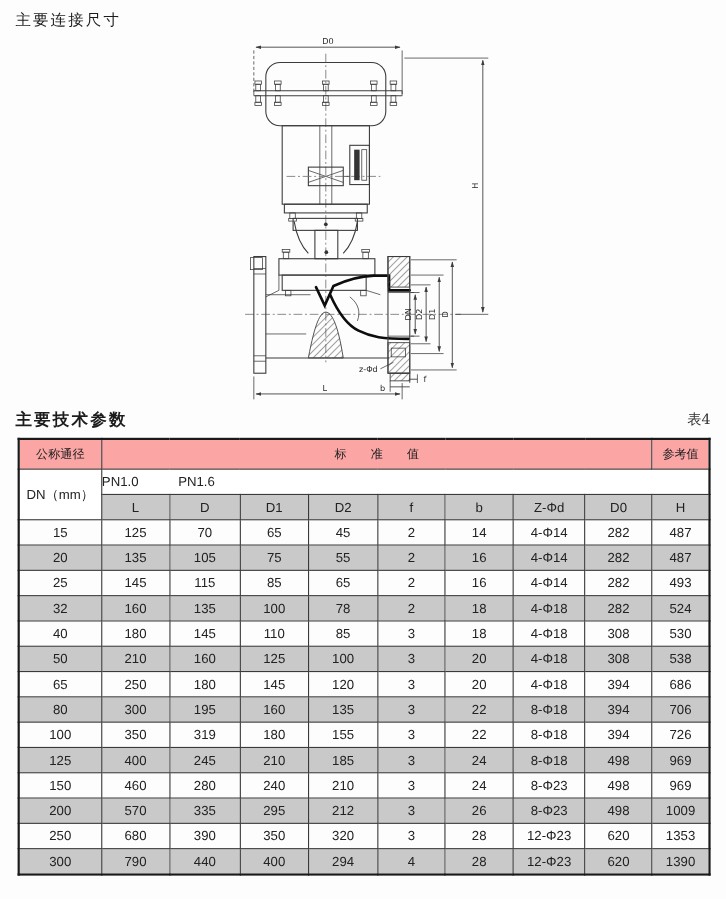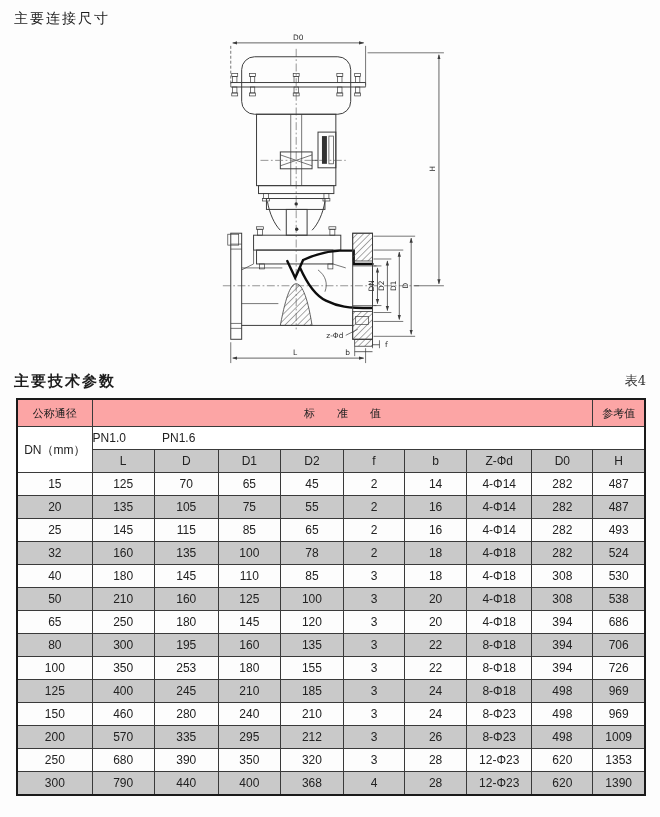--- a/index.html
+++ b/index.html
@@ -353,21 +353,21 @@
         <td>135</td>
         <td>3</td>
         <td>22</td>
         <td>8-Φ18</td>
         <td>394</td>
         <td>706</td>
       </tr>
       <tr>
         <td>100</td>
         <td>350</td>
-        <td>253</td>
+        <td>319</td>
         <td>180</td>
         <td>155</td>
         <td>3</td>
         <td>22</td>
         <td>8-Φ18</td>
         <td>394</td>
         <td>726</td>
       </tr>
       <tr>
         <td>125</td>
@@ -415,21 +415,21 @@
         <td>28</td>
         <td>12-Φ23</td>
         <td>620</td>
         <td>1353</td>
       </tr>
       <tr>
         <td>300</td>
         <td>790</td>
         <td>440</td>
         <td>400</td>
-        <td>368</td>
+        <td>294</td>
         <td>4</td>
         <td>28</td>
         <td>12-Φ23</td>
         <td>620</td>
         <td>1390</td>
       </tr>
     </tbody>
   </table>
 </div>
 

